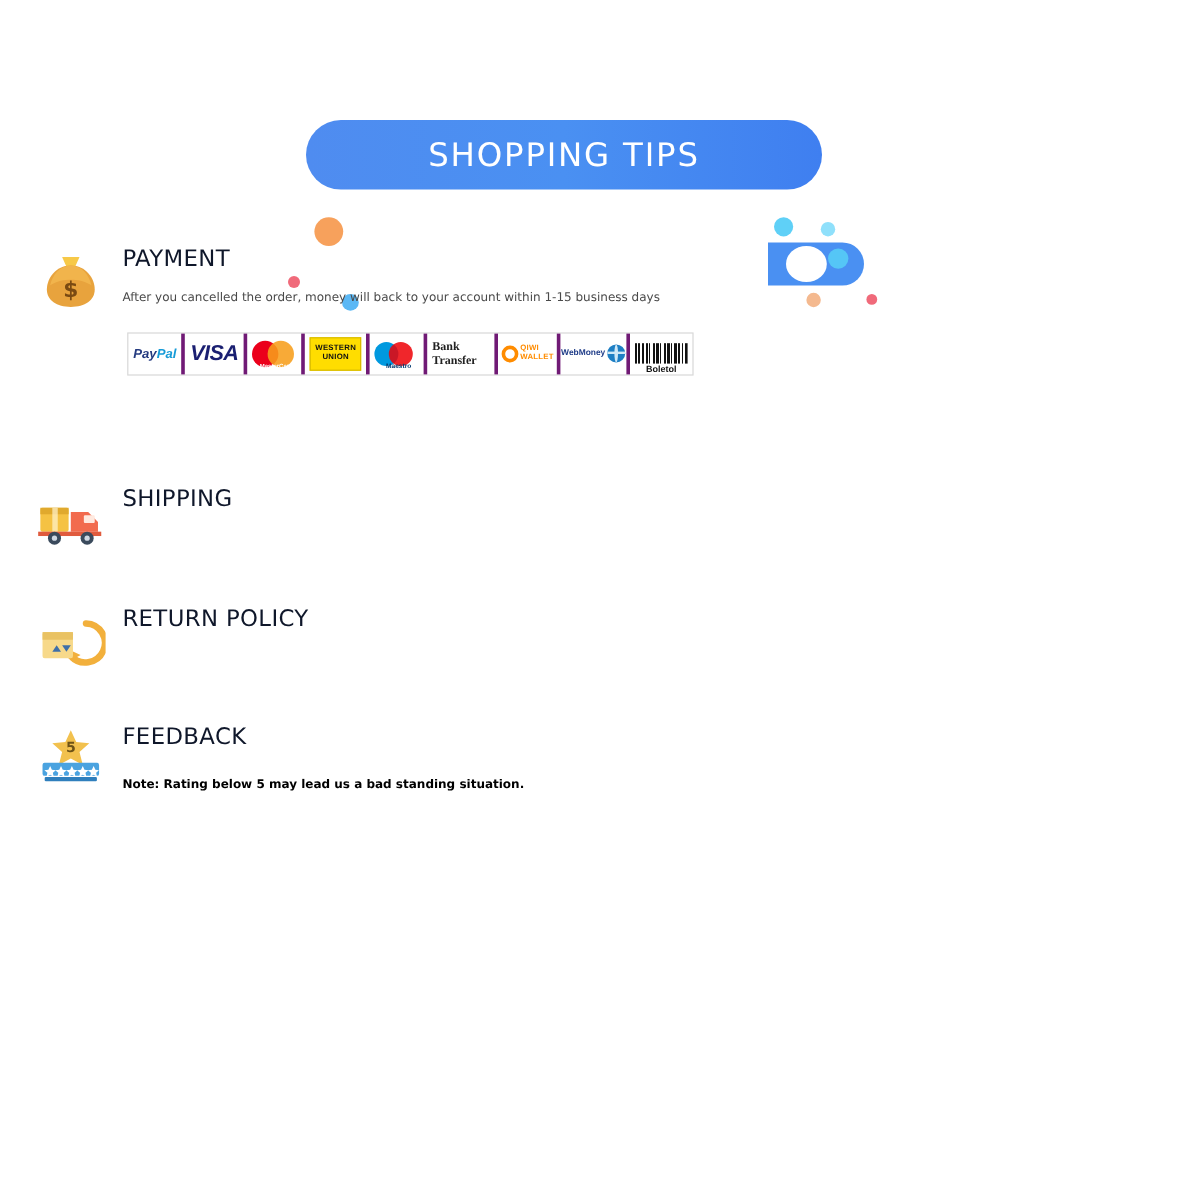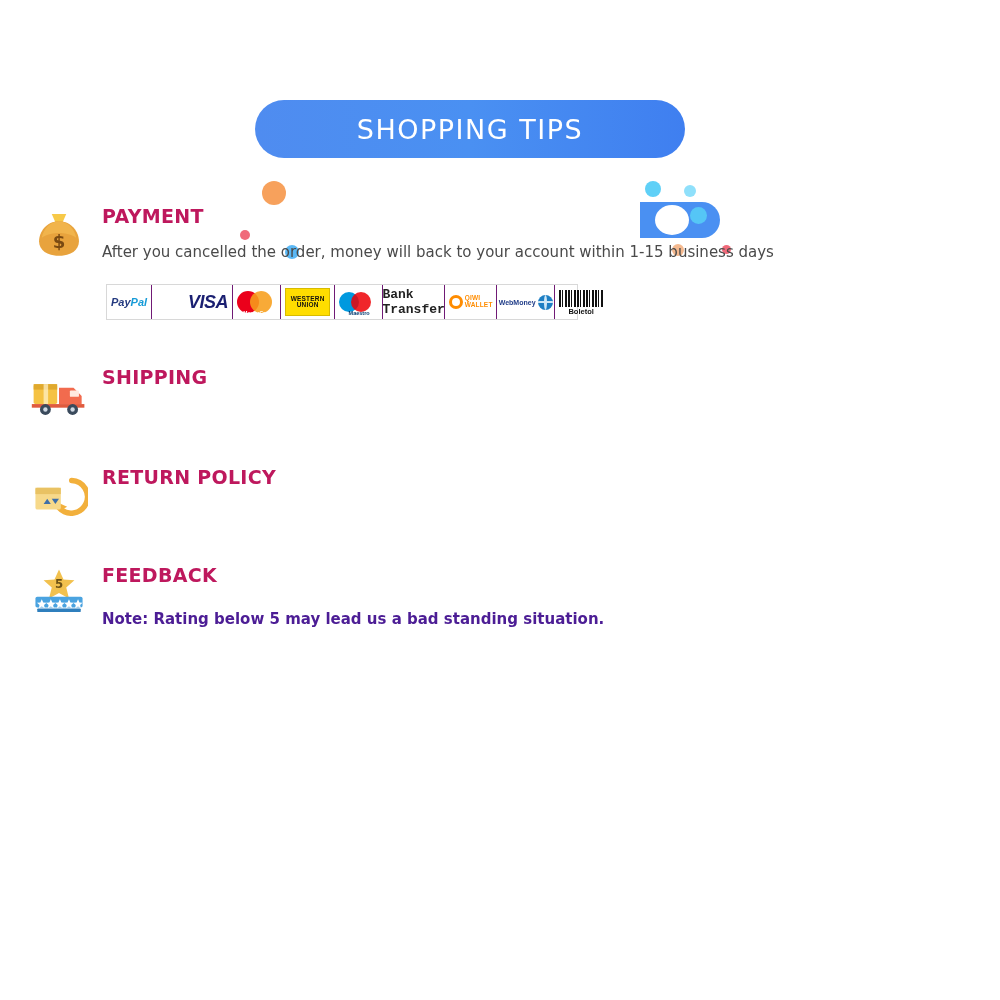--- a/index.html
+++ b/index.html
@@ -79,69 +79,69 @@
     position: absolute;
     left: 30px;
     top: 0px;
     width: 58px;
     height: 58px;
     display: block;
   }
   h2.sec-title {
     margin: 0 0 14px 0;
     font-size: 19px;
-    font-weight: 700;
-    color: #be185d;
+    font-weight: 400;
+    color: #0f172a;
     letter-spacing: .3px;
     font-family: "DejaVu Sans", sans-serif;
   }
   .sec-body {
-    font-size: 15px;
+    font-size: 10px;
     line-height: 1.55;
     color: #4a4a4a;
     font-family: "DejaVu Sans", sans-serif;
   }
   .sec-body p { margin: 0; }
   .note {
     font-weight: bold;
-    color: #4c1d95;
+    color: #000000;
     margin-top: 22px !important;
   }
 
   
   .pay-strip {
     margin-top: 20px;
     margin-left: 4px;
     display: flex;
     align-items: stretch;
     border: 1px solid #d8d8d8;
     width: 472px;
     height: 36px;
     background: #fff;
     box-sizing: border-box;
   }
   .pay-cell {
     display: flex;
     align-items: center;
     justify-content: center;
-    border-right: 1px solid #701a75;
+    border-right: 3px solid #701a75;
     box-sizing: border-box;
     padding: 0 4px;
   }
   .pay-cell:last-child { border-right: none; }
 
   .c-paypal { width: 47px; }
-  .c-visa   { width: 55px; margin-left: 32px; }
+  .c-visa   { width: 55px; }
   .c-mc     { width: 48px; }
   .c-wu     { width: 54px; }
   .c-maestro{ width: 48px; }
   .c-bank   { width: 62px; }
   .c-qiwi   { width: 52px; }
   .c-wm     { width: 58px; }
-  .c-boleto { width: 52px; }
+  .c-boleto { width: 52px; align-items: flex-end; }
 
   .pp-txt { font-size: 11px; font-weight: bold; font-style: italic; font-family: "Liberation Sans", sans-serif; }
   .pp-a { color: #253b80; }
   .pp-b { color: #179bd7; }
   .visa-txt {
     color: #1a1f71; font-size: 18px; font-weight: bold; font-style: italic;
     letter-spacing: -.5px; font-family: "Liberation Sans", sans-serif;
   }
   .mc-wrap { position: relative; width: 40px; height: 24px; }
   .mc-c { position: absolute; top: 1px; width: 22px; height: 22px; border-radius: 50%; }
@@ -158,21 +158,21 @@
   }
   .wu-box span { font-size: 6.5px; font-weight: bold; color: #111; letter-spacing: .2px; }
   .ms-wrap { position: relative; width: 42px; height: 24px; }
   .ms-c { position: absolute; top: 2px; width: 20px; height: 20px; border-radius: 50%; }
   .ms-l { left: 0; background: #0099df; }
   .ms-r { left: 12px; background: #ed0006; opacity: .85; }
   .ms-label {
     position: absolute; bottom: -2px; left: 0; width: 40px; text-align: center;
     font-size: 5.5px; color: #003a70; font-weight: bold;
   }
-  .bank-txt { font-size: 13px; font-weight: bold; color: #222; font-family: Liberation Mono, monospace; }
+  .bank-txt { font-size: 10px; font-weight: bold; color: #222; font-family: Liberation Serif, serif; }
   .qiwi-wrap { display: flex; align-items: center; gap: 2px; }
   .qiwi-dot {
     width: 14px; height: 14px; border-radius: 50%; border: 3px solid #ff8c00;
     box-sizing: border-box;
   }
   .qiwi-txt { line-height: 1.05; }
   .qiwi-txt b { display: block; font-size: 6.5px; color: #ff8c00; letter-spacing: .2px; }
   .wm-wrap { display: flex; align-items: center; gap: 2px; }
   .wm-txt { font-size: 7px; font-weight: bold; color: #1f3c88; font-family: "Liberation Sans", sans-serif; }
   .wm-globe {
@@ -191,21 +191,21 @@
   .boleto-bars {
     width: 44px; height: 17px;
     background: repeating-linear-gradient(90deg,
       #111 0px, #111 2px, #fff 2px, #fff 3px,
       #111 3px, #111 4px, #fff 4px, #fff 6px,
       #111 6px, #111 8px, #fff 8px, #fff 9px);
   }
   .boleto-txt { font-size: 7.5px; font-weight: bold; color: #111; margin-top: 1px; }
 
   .s-payment  { margin-top: 10px; }
-  .s-shipping { margin-top: 46px; }
+  .s-shipping { margin-top: 92px; }
   .s-return   { margin-top: 78px; }
   .s-feedback { margin-top: 76px; }
 </style>
 </head>
 <body>
 
 <div class="banner-wrap">
   <div class="bub b1"></div>
   <div class="bub b2"></div>
   <div class="bub b3"></div>

